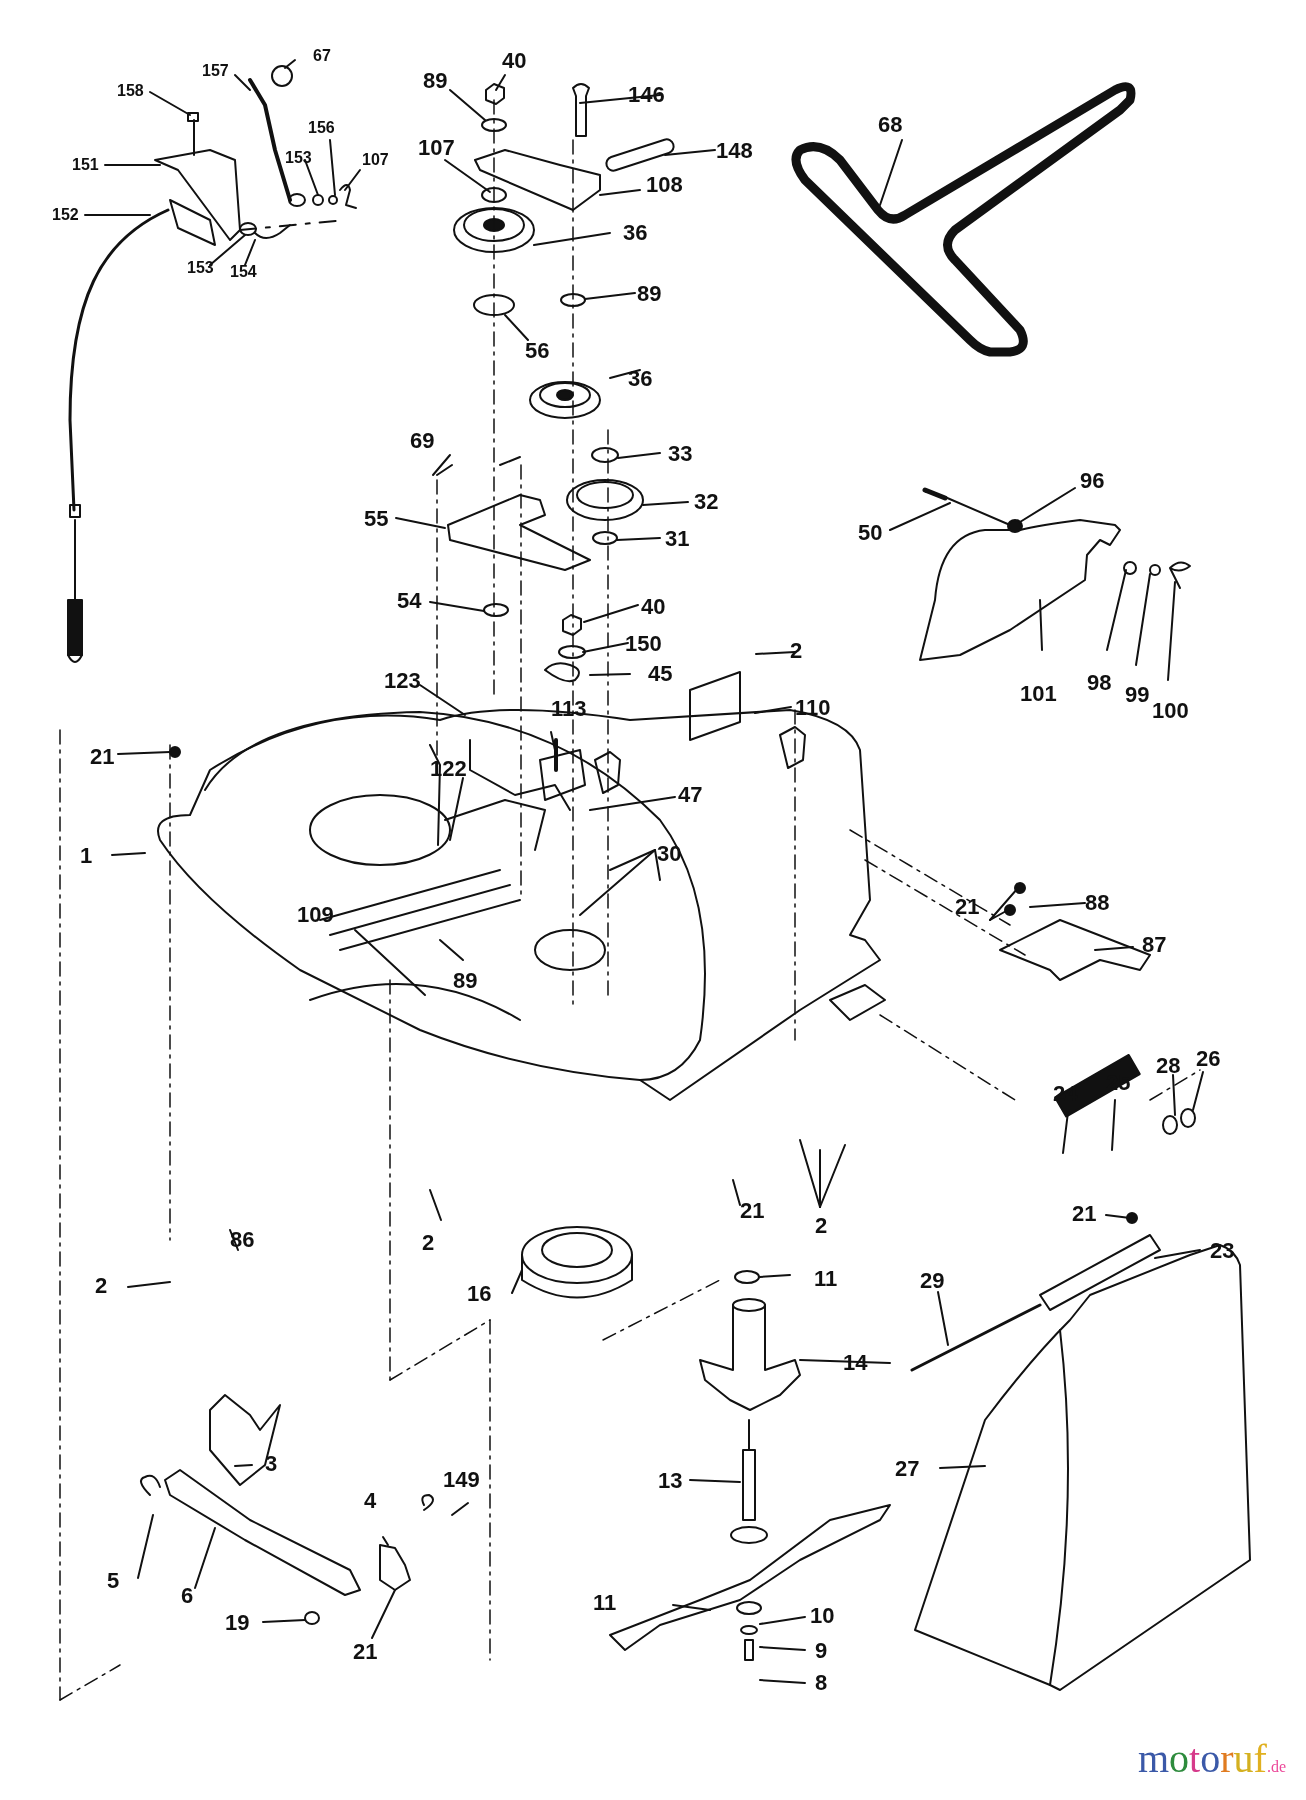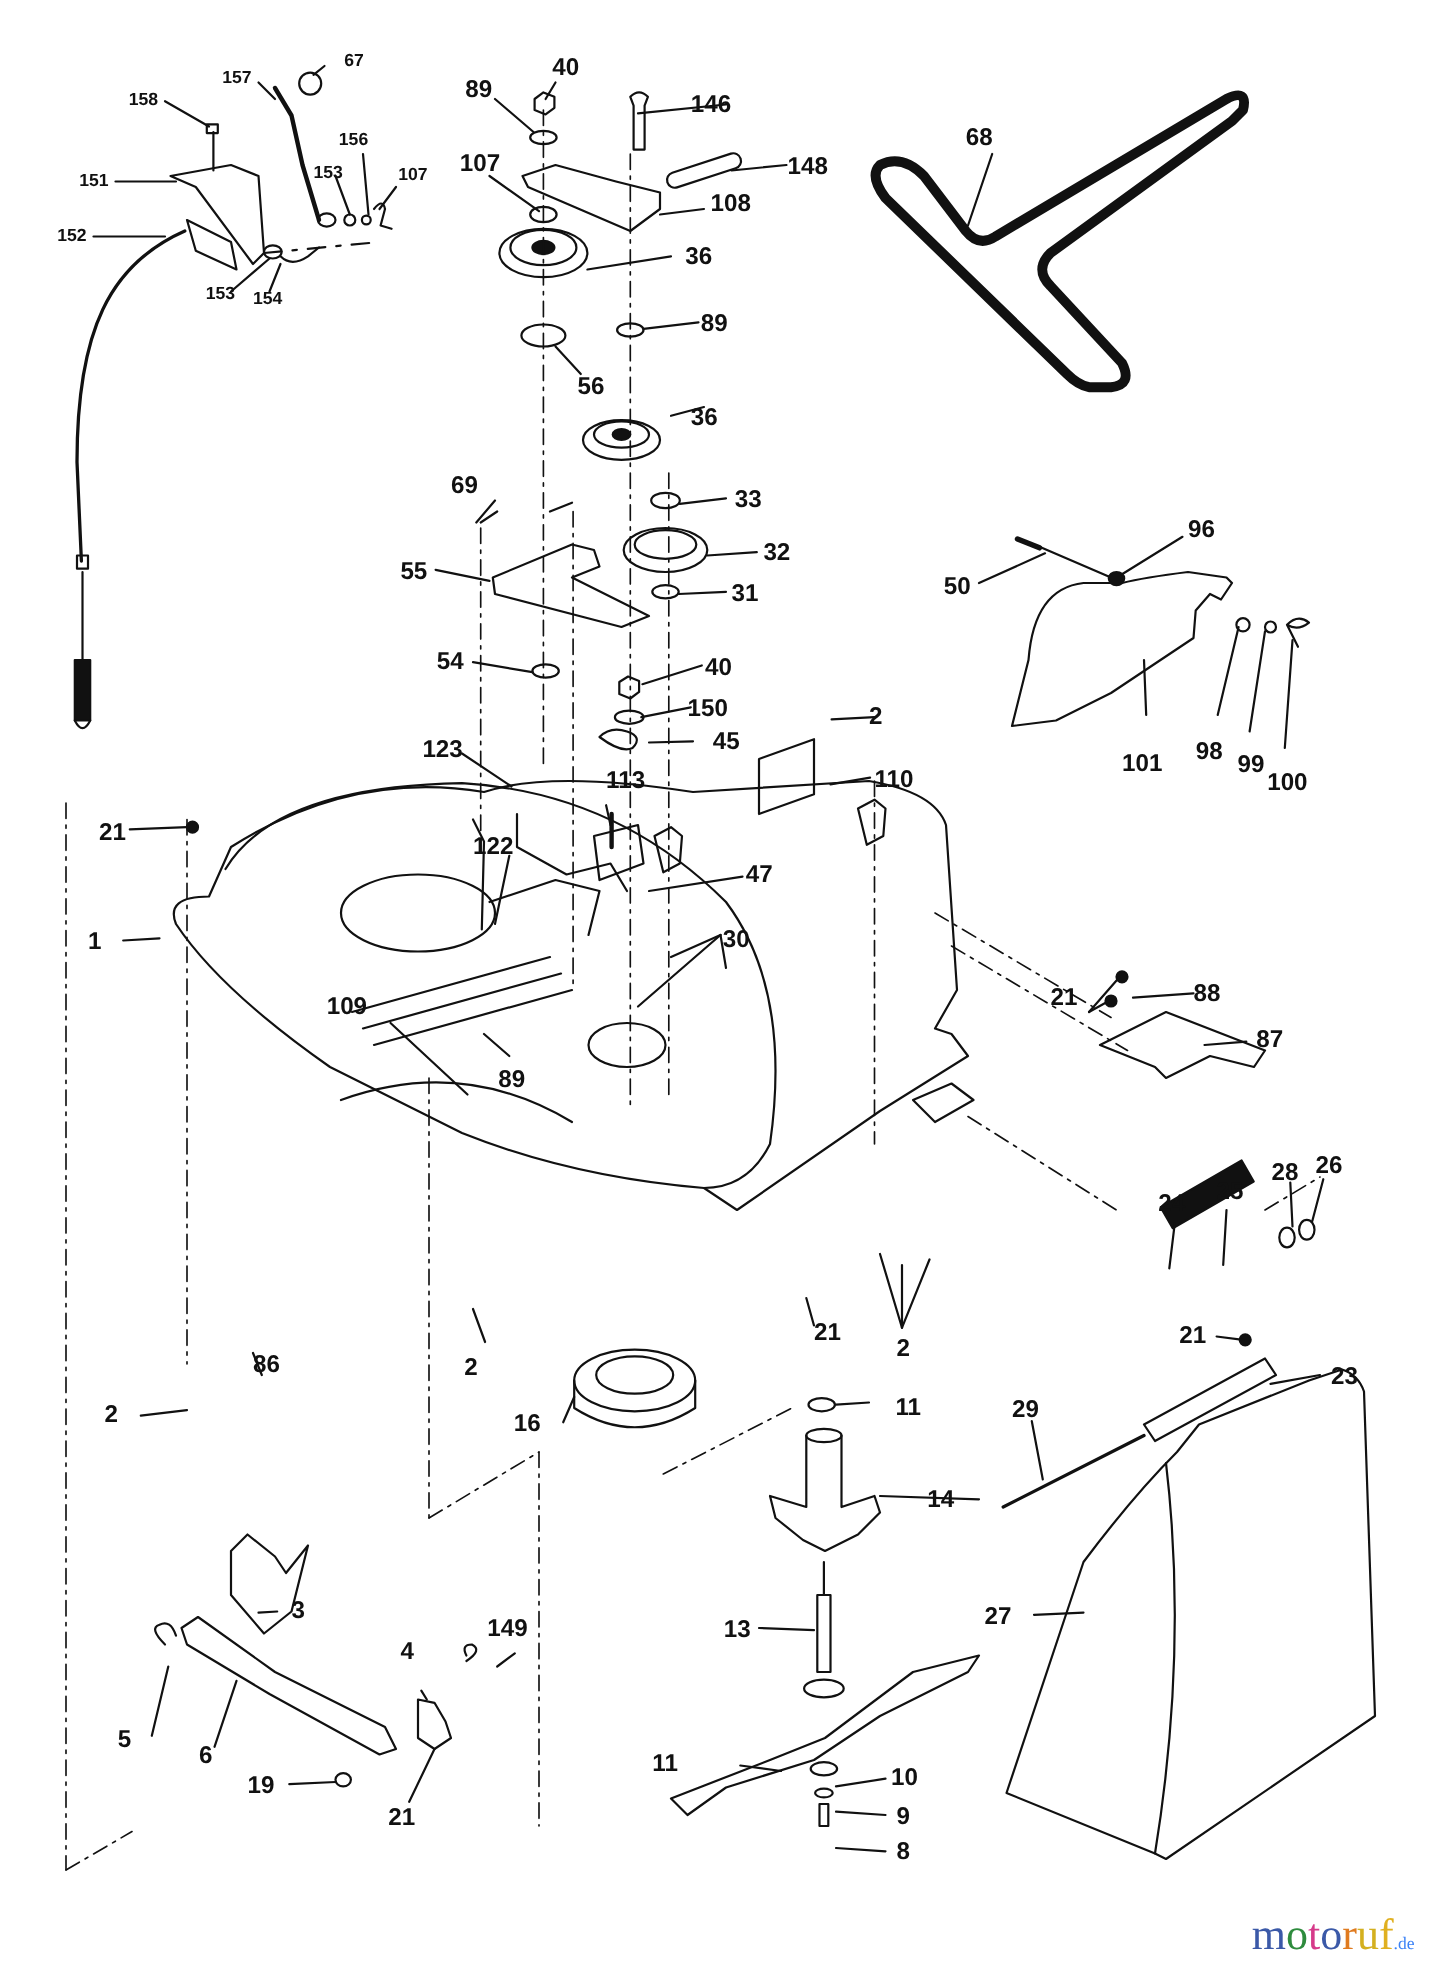--- a/index.html
+++ b/index.html
@@ -5,21 +5,21 @@
   html, body { margin:0; padding:0; background:#ffffff; }
   body { width:1306px; height:1800px; position:relative; overflow:hidden;
          font-family:"Liberation Sans", sans-serif; }
   #diagram { position:absolute; left:0; top:0; width:1306px; height:1800px; }
   .lbl { position:absolute; font-family:"Liberation Sans", sans-serif; font-weight:bold;
          font-size:22px; color:#111; line-height:1; white-space:nowrap; }
   .lbl.sm { font-size:16px; }
   .wm { position:absolute; right:20px; bottom:18px; font-family:"Liberation Serif", serif;
         font-size:40px; letter-spacing:0px; }
   .wm span { display:inline-block; }
-  .wm .de { font-size:16px; color:#3b82f6; }
+  .wm .de { font-size:16px; color:#ec4899; }
 </style>
 </head>
 <body>
 
 <svg id="diagram" viewBox="0 0 1306 1800" xmlns="http://www.w3.org/2000/svg">
   <g fill="none" stroke="#111" stroke-width="2" stroke-linejoin="round" stroke-linecap="round">
 
     <g>
       <path d="M155 160 L210 150 L235 160 L240 230 L230 240 L178 170 Z"></path>
       <path d="M170 200 L210 220 L215 245 L178 228 Z"></path>

